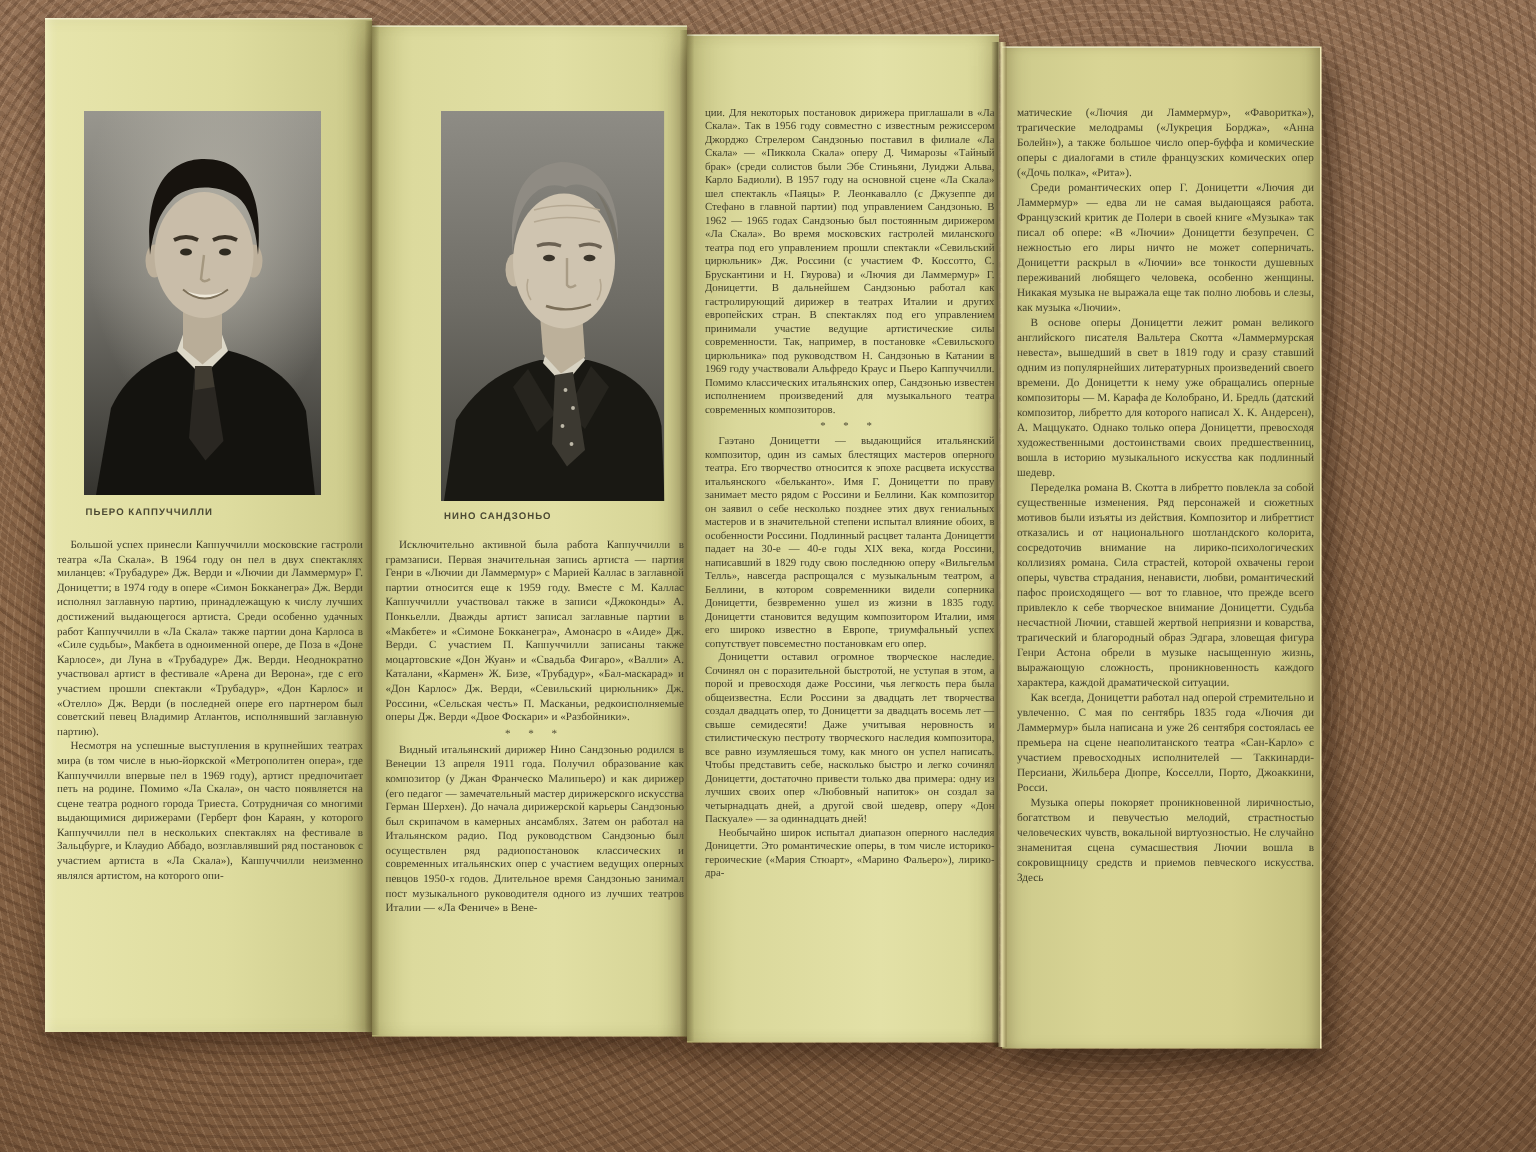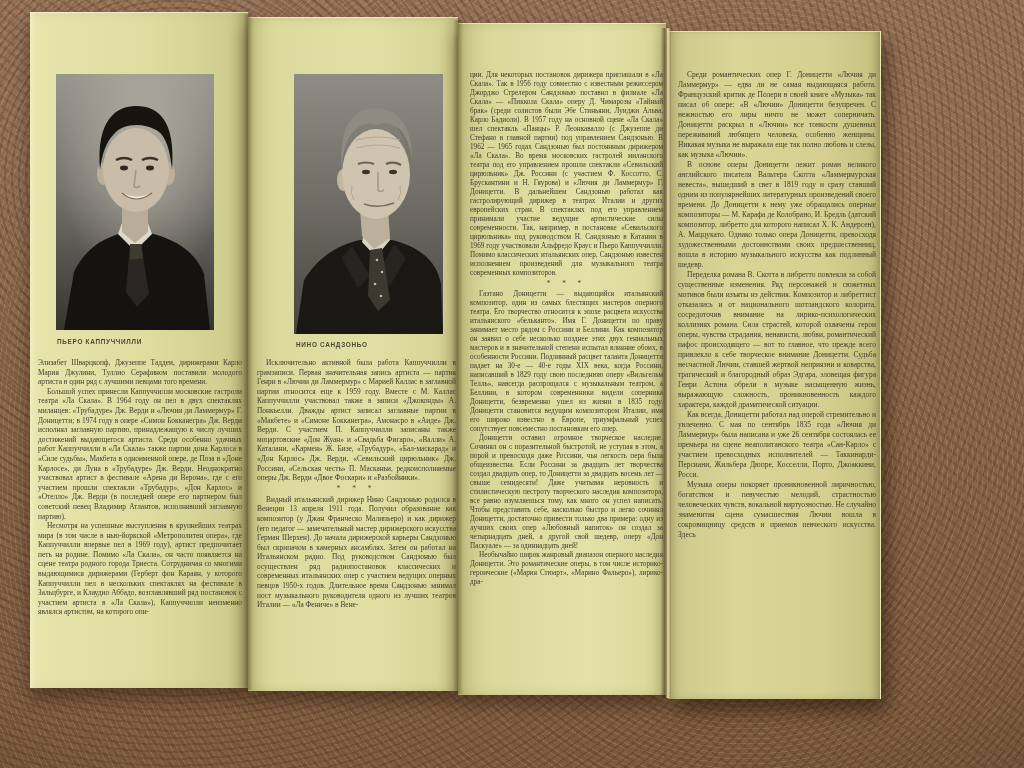--- a/index.html
+++ b/index.html
@@ -148,37 +148,37 @@
       <ellipse cx="99" cy="98" rx="4" ry="2.2" fill="#3a342a"></ellipse>
       <path d="M84,98 L84,116 Q86,119 90,116" stroke="#a99c85" stroke-width="1.6" fill="none"></path>
       <path d="M70,130 Q84,135 100,129" stroke="#7a6d57" stroke-width="1.6" fill="none"></path>
       <path d="M58,112 Q56,120 60,126" stroke="#b3a68f" stroke-width="1" fill="none"></path>
       <path d="M106,112 Q108,120 104,126" stroke="#b3a68f" stroke-width="1" fill="none"></path>
     </svg>
   </div>
   <div class="caption" id="caption2">НИНО САНДЗОНЬО</div>
 
   <div class="col" id="col1">
-      <p class="para cont">Элизабет Шварцкопф, Джузеппе Таддеи, дирижерами Карло Мария Джулини, Туллио Серафином поставили молодого артиста в один ряд с лучшими певцами того времени.</p>
       <p class="para">Большой успех принесли Каппуччилли московские гастроли театра «Ла Скала». В 1964 году он пел в двух спектаклях миланцев: «Трубадуре» Дж. Верди и «Лючии ди Ламмермур» Г. Доницетти; в 1974 году в опере «Симон Бокканегра» Дж. Верди исполнял заглавную партию, принадлежащую к числу лучших достижений выдающегося артиста. Среди особенно удачных работ Каппуччилли в «Ла Скала» также партии дона Карлоса в «Силе судьбы», Макбета в одноименной опере, де Поза в «Доне Карлосе», ди Луна в «Трубадуре» Дж. Верди. Неоднократно участвовал артист в фестивале «Арена ди Верона», где с его участием прошли спектакли «Трубадур», «Дон Карлос» и «Отелло» Дж. Верди (в последней опере его партнером был советский певец Владимир Атлантов, исполнявший заглавную партию).</p>
       <p class="para">Несмотря на успешные выступления в крупнейших театрах мира (в том числе в нью-йоркской «Метрополитен опера», где Каппуччилли впервые пел в 1969 году), артист предпочитает петь на родине. Помимо «Ла Скала», он часто появляется на сцене театра родного города Триеста. Сотрудничая со многими выдающимися дирижерами (Герберт фон Караян, у которого Каппуччилли пел в нескольких спектаклях на фестивале в Зальцбурге, и Клаудио Аббадо, возглавлявший ряд постановок с участием артиста в «Ла Скала»), Каппуччилли неизменно являлся артистом, на которого опи-</p>
     </div>
   <div class="col" id="col2">
       <p class="para">Исключительно активной была работа Каппуччилли в грамзаписи. Первая значительная запись артиста — партия Генри в «Лючии ди Ламмермур» с Марией Каллас в заглавной партии относится еще к 1959 году. Вместе с М. Каллас Каппуччилли участвовал также в записи «Джоконды» А. Понкьелли. Дважды артист записал заглавные партии в «Макбете» и «Симоне Бокканегра», Амонасро в «Аиде» Дж. Верди. С участием П. Каппуччилли записаны также моцартовские «Дон Жуан» и «Свадьба Фигаро», «Валли» А. Каталани, «Кармен» Ж. Бизе, «Трубадур», «Бал-маскарад» и «Дон Карлос» Дж. Верди, «Севильский цирюльник» Дж. Россини, «Сельская честь» П. Масканьи, редкоисполняемые оперы Дж. Верди «Двое Фоскари» и «Разбойники».</p>
       <p class="sep">*  *  *</p>
       <p class="para">Видный итальянский дирижер Нино Сандзонью родился в Венеции 13 апреля 1911 года. Получил образование как композитор (у Джан Франческо Малипьеро) и как дирижер (его педагог — замечательный мастер дирижерского искусства Герман Шерхен). До начала дирижерской карьеры Сандзонью был скрипачом в камерных ансамблях. Затем он работал на Итальянском радио. Под руководством Сандзонью был осуществлен ряд радиопостановок классических и современных итальянских опер с участием ведущих оперных певцов 1950-х годов. Длительное время Сандзонью занимал пост музыкального руководителя одного из лучших театров Италии — «Ла Фениче» в Вене-</p>
     </div>
   <div class="col" id="col3">
       <p class="para cont">ции. Для некоторых постановок дирижера приглашали в «Ла Скала». Так в 1956 году совместно с известным режиссером Джорджо Стрелером Сандзонью поставил в филиале «Ла Скала» — «Пиккола Скала» оперу Д. Чимарозы «Тайный брак» (среди солистов были Эбе Стиньяни, Луиджи Альва, Карло Бадиоли). В 1957 году на основной сцене «Ла Скала» шел спектакль «Паяцы» Р. Леонкавалло (с Джузеппе ди Стефано в главной партии) под управлением Сандзонью. В 1962 — 1965 годах Сандзонью был постоянным дирижером «Ла Скала». Во время московских гастролей миланского театра под его управлением прошли спектакли «Севильский цирюльник» Дж. Россини (с участием Ф. Коссотто, С. Брускантини и Н. Гяурова) и «Лючия ди Ламмермур» Г. Доницетти. В дальнейшем Сандзонью работал как гастролирующий дирижер в театрах Италии и других европейских стран. В спектаклях под его управлением принимали участие ведущие артистические силы современности. Так, например, в постановке «Севильского цирюльника» под руководством Н. Сандзонью в Катании в 1969 году участвовали Альфредо Краус и Пьеро Каппуччилли. Помимо классических итальянских опер, Сандзонью известен исполнением произведений для музыкального театра современных композиторов.</p>
       <p class="sep">*  *  *</p>
       <p class="para">Гаэтано Доницетти — выдающийся итальянский композитор, один из самых блестящих мастеров оперного театра. Его творчество относится к эпохе расцвета искусства итальянского «бельканто». Имя Г. Доницетти по праву занимает место рядом с Россини и Беллини. Как композитор он заявил о себе несколько позднее этих двух гениальных мастеров и в значительной степени испытал влияние обоих, в особенности Россини. Подлинный расцвет таланта Доницетти падает на 30-е — 40-е годы XIX века, когда Россини, написавший в 1829 году свою последнюю оперу «Вильгельм Телль», навсегда распрощался с музыкальным театром, а Беллини, в котором современники видели соперника Доницетти, безвременно ушел из жизни в 1835 году. Доницетти становится ведущим композитором Италии, имя его широко известно в Европе, триумфальный успех сопутствует повсеместно постановкам его опер.</p>
       <p class="para">Доницетти оставил огромное творческое наследие. Сочинял он с поразительной быстротой, не уступая в этом, а порой и превосходя даже Россини, чья легкость пера была общеизвестна. Если Россини за двадцать лет творчества создал двадцать опер, то Доницетти за двадцать восемь лет — свыше семидесяти! Даже учитывая неровность и стилистическую пестроту творческого наследия композитора, все равно изумляешься тому, как много он успел написать. Чтобы представить себе, насколько быстро и легко сочинял Доницетти, достаточно привести только два примера: одну из лучших своих опер «Любовный напиток» он создал за четырнадцать дней, а другой свой шедевр, оперу «Дон Паскуале» — за одиннадцать дней!</p>
-      <p class="para">Необычайно широк жанровый диапазон оперного наследия Доницетти. Это романтические оперы, в том числе историко-героические («Мария Стюарт», «Марино Фальеро»), лирико-дра-</p>
+      <p class="para">Необычайно широк испытал диапазон оперного наследия Доницетти. Это романтические оперы, в том числе историко-героические («Мария Стюарт», «Марино Фальеро»), лирико-дра-</p>
     </div>
   <div class="col" id="col4">
+      <p class="para cont">матические («Лючия ди Ламмермур», «Фаворитка»), трагические мелодрамы («Лукреция Борджа», «Анна Болейн»), а также большое число опер-буффа и комические оперы с диалогами в стиле французских комических опер («Дочь полка», «Рита»).</p>
       <p class="para">Среди романтических опер Г. Доницетти «Лючия ди Ламмермур» — едва ли не самая выдающаяся работа. Французский критик де Полери в своей книге «Музыка» так писал об опере: «В «Лючии» Доницетти безупречен. С нежностью его лиры ничто не может соперничать. Доницетти раскрыл в «Лючии» все тонкости душевных переживаний любящего человека, особенно женщины. Никакая музыка не выражала еще так полно любовь и слезы, как музыка «Лючии».</p>
       <p class="para">В основе оперы Доницетти лежит роман великого английского писателя Вальтера Скотта «Ламмермурская невеста», вышедший в свет в 1819 году и сразу ставший одним из популярнейших литературных произведений своего времени. До Доницетти к нему уже обращались оперные композиторы — М. Карафа де Колобрано, И. Бредль (датский композитор, либретто для которого написал Х. К. Андерсен), А. Маццукато. Однако только опера Доницетти, превосходя художественными достоинствами своих предшественниц, вошла в историю музыкального искусства как подлинный шедевр.</p>
       <p class="para">Переделка романа В. Скотта в либретто повлекла за собой существенные изменения. Ряд персонажей и сюжетных мотивов были изъяты из действия. Композитор и либреттист отказались и от национального шотландского колорита, сосредоточив внимание на лирико-психологических коллизиях романа. Сила страстей, которой охвачены герои оперы, чувства страдания, ненависти, любви, романтический пафос происходящего — вот то главное, что прежде всего привлекло к себе творческое внимание Доницетти. Судьба несчастной Лючии, ставшей жертвой неприязни и коварства, трагический и благородный образ Эдгара, зловещая фигура Генри Астона обрели в музыке насыщенную жизнь, выражающую сложность, проникновенность каждого характера, каждой драматической ситуации.</p>
       <p class="para">Как всегда, Доницетти работал над оперой стремительно и увлеченно. С мая по сентябрь 1835 года «Лючия ди Ламмермур» была написана и уже 26 сентября состоялась ее премьера на сцене неаполитанского театра «Сан-Карло» с участием превосходных исполнителей — Таккинарди-Персиани, Жильбера Дюпре, Косселли, Порто, Джоаккини, Росси.</p>
       <p class="para">Музыка оперы покоряет проникновенной лиричностью, богатством и певучестью мелодий, страстностью человеческих чувств, вокальной виртуозностью. Не случайно знаменитая сцена сумасшествия Лючии вошла в сокровищницу средств и приемов певческого искусства. Здесь</p>
     </div>
 
 </div>
 
 </body></html>

